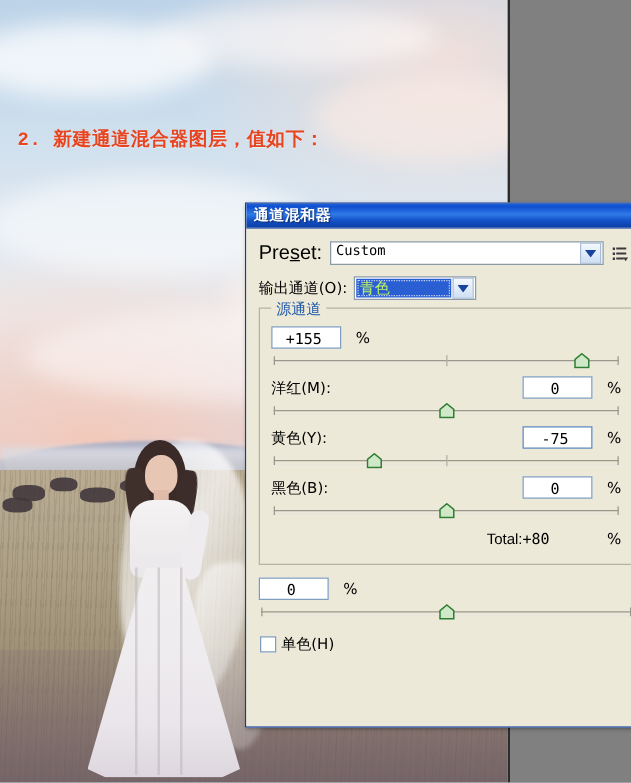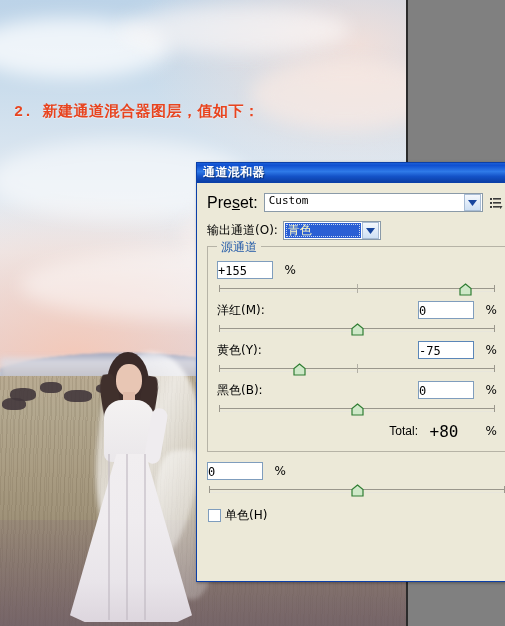--- a/index.html
+++ b/index.html
@@ -94,46 +94,46 @@
   .ddbtn{width:17px;height:17px;margin:0 1px 0 0;
       background:linear-gradient(to bottom,#f4f8fd,#cfe0f4);border:1px solid #a8bcd4;
       display:flex;align-items:center;justify-content:center;box-sizing:border-box;}
   .ddbtn svg{display:block;}
   #presetmenu{margin-left:7px;width:14px;height:14px;display:flex;align-items:center;justify-content:center;}
   
   #outrow{margin-bottom:6px;}
   #outlabel{margin-right:5px;font-size:12px;}
   #outcombo{width:98px;height:19px;border:1px solid #8a9aa8;background:#fff;display:flex;
       align-items:center;box-sizing:border-box;}
-  #outvalsel{flex:1;height:15px;margin:1px;background:#2a5fd4;color:#fef9c3;font-size:12px;
+  #outvalsel{flex:1;height:15px;margin:1px;background:#2a5fd4;color:#bef264;font-size:12px;
       display:flex;align-items:center;padding-left:3px;outline:1px dotted #c8d6f0;outline-offset:-2px;
       font-family:"DejaVu Sans","Liberation Sans",sans-serif;}
   
   #group{position:relative;margin:4px 10px 0 10px;border:1px solid #b6b3a6;padding:12px 9px 8px 9px;}
   #grouplabel{position:absolute;top:-8px;left:9px;background:#ece9d8;padding:0 4px;
       color:#2159a8;font-size:12px;font-family:"DejaVu Sans","Liberation Sans",sans-serif;}
   .slider-block{margin-bottom:2px;}
   .sl-top{display:flex;align-items:center;height:22px;}
   .sl-name{font-size:12px;color:#000;flex:1;font-family:"DejaVu Sans","Liberation Sans",sans-serif;}
   .numbox{width:56px;height:18px;border:1px solid #7f9dbd;background:#fff;
-      font-size:12px;text-align:left;padding-right:4px;line-height:18px;box-sizing:border-box;
+      font-size:12px;text-align:center;padding-right:4px;line-height:18px;box-sizing:border-box;
       color:#000;font-family:"DejaVu Sans Mono","Liberation Mono",monospace;}
   .numbox.focus{border:1px solid #5a86b8;}
   .pct{width:18px;text-align:right;font-size:12px;margin-left:5px;
       font-family:"DejaVu Sans","Liberation Sans",sans-serif;}
   .track{position:relative;height:14px;margin:1px 2px 3px 2px;}
   .track .line{position:absolute;left:0;right:0;top:6px;height:2px;
       border-top:1px solid #9a978c;border-bottom:1px solid #e8e6dc;}
   .track .cap{position:absolute;top:3px;width:1px;height:7px;background:#9a978c;}
   .track .capL{left:0;} .track .capR{right:0;}
   .track .center{position:absolute;top:2px;left:50%;width:1px;height:9px;background:#b2afa4;}
   .thumb{position:absolute;top:0px;width:13px;height:13px;margin-left:-6px;}
   .totalrow{display:flex;align-items:center;height:24px;border-top:0;margin-top:2px;}
   .totalrow .sl-name{font-family:"Liberation Sans",sans-serif;text-align:right;}
-  #totalval{font-size:16px;text-align:center;width:56px;padding-right:4px;box-sizing:border-box;
+  #totalval{font-size:12px;text-align:left;width:56px;padding-right:4px;box-sizing:border-box;
       font-family:"DejaVu Sans Mono","Liberation Mono",monospace;}
   #constblock{margin:8px 10px 0 10px;}
   #checkrow{display:flex;align-items:center;margin:10px 10px 0 11px;}
   #checkbox{width:13px;height:13px;border:1px solid #7f9dbd;background:#fff;margin-right:4px;
       box-sizing:border-box;}
   #checklabel{font-size:12px;font-family:"DejaVu Sans","Liberation Sans",sans-serif;}
   
   #instruction{position:absolute;left:14px;top:102px;font-size:15px;font-weight:bold;color:#e8441f;
       font-family:Liberation Mono, monospace;letter-spacing:.5px;
       text-shadow:0 1px 0 rgba(255,255,255,.45);white-space:nowrap;}

